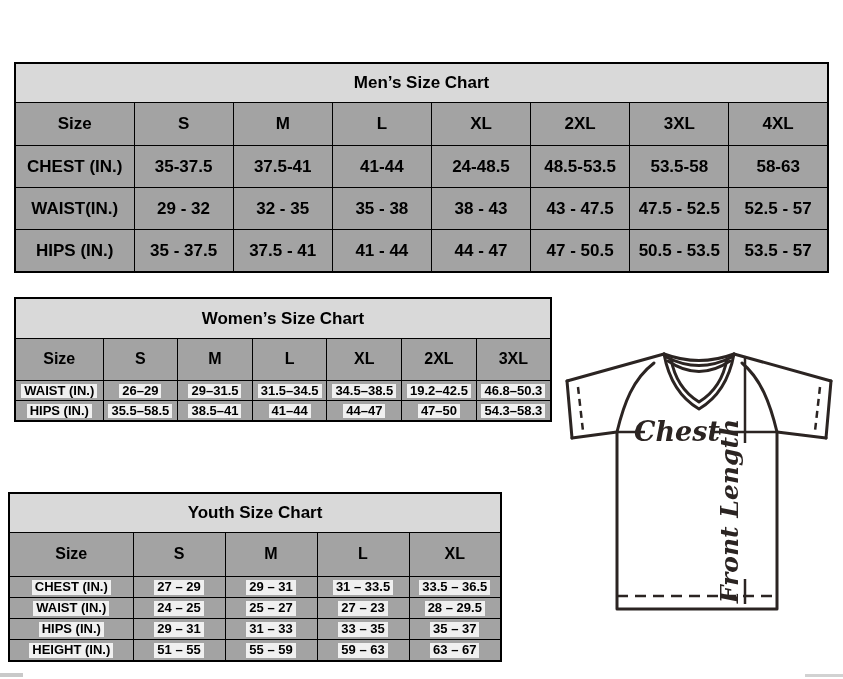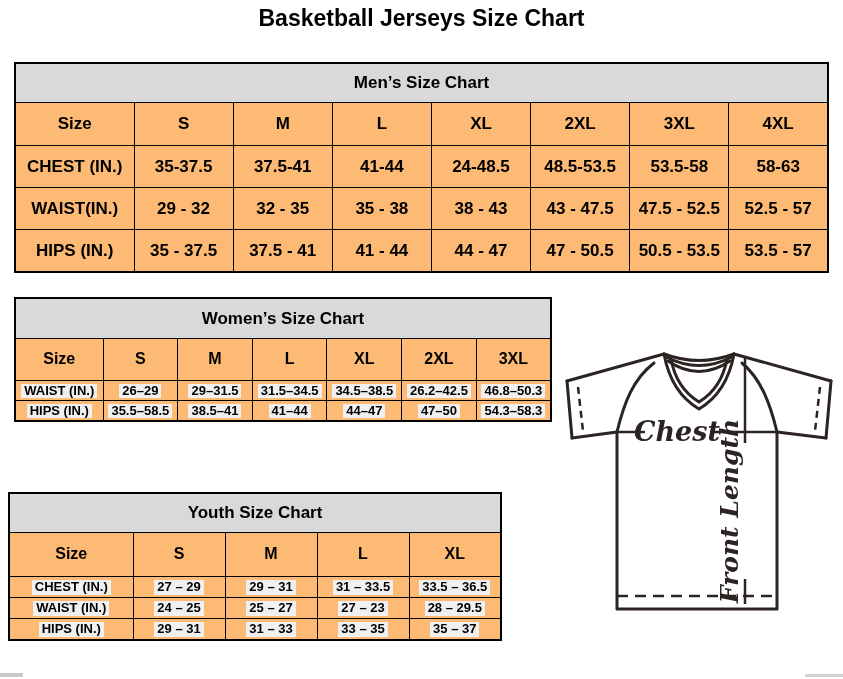--- a/index.html
+++ b/index.html
@@ -6,21 +6,21 @@
   .page{
     position:relative; width:843px; height:679px; background:#ffffff;
     font-family:"Liberation Sans",sans-serif; overflow:hidden;
   }
   .page-title{
     position:absolute; top:5px; left:0; width:100%;
     text-align:center; font-size:23px; font-weight:bold; color:#000;
   }
   table{
     position:absolute; border-collapse:collapse; table-layout:fixed;
-    background:#fdba74; font-weight:bold; color:#000;
+    background:#a3a3a3; font-weight:bold; color:#000;
     border:2.5px solid #000;
     padding-left:18px;
   }
   th,td{ border:1.5px solid #000; text-align:center; vertical-align:middle; padding:0; }
   .title-row th{ background:#d9d9d9; font-size:17px; }
   
   #mens{ left:14px; top:62px; width:815px; }
   #mens .title-row th{ height:38px; }
   #mens .size-row th{ height:42px; font-size:17px; }
   #mens .data-row td{ height:41px; font-size:17px; }
@@ -45,21 +45,20 @@
   
   .scroll-frag{ position:absolute; background:#c9c9c9; }
   .scroll-frag.left{ left:0; bottom:2px; width:23px; height:4px; }
   .scroll-frag.right{ right:0; bottom:2px; width:38px; height:3px; background:#d2d2d2; }
 </style>
 </head>
 <body>
 
 <div class="page">
 
-  <div class="page-title">Basketball Jerseys Size Chart</div>
 
   <table id="mens">
       <colgroup>
         <col class="col-label">
         <col>
         <col>
         <col>
         <col>
         <col>
         <col>
@@ -134,21 +133,21 @@
           <th><span class="cs">XL</span></th>
           <th><span class="cs">2XL</span></th>
           <th><span class="cs">3XL</span></th>
         </tr>
         <tr class="data-row">
           <td class="row-label"><span class="cs">WAIST (IN.)</span></td>
           <td><span class="cs">26–29</span></td>
           <td><span class="cs">29–31.5</span></td>
           <td><span class="cs">31.5–34.5</span></td>
           <td><span class="cs">34.5–38.5</span></td>
-          <td><span class="cs">26.2–42.5</span></td>
+          <td><span class="cs">19.2–42.5</span></td>
           <td><span class="cs">46.8–50.3</span></td>
         </tr>
         <tr class="data-row">
           <td class="row-label"><span class="cs">HIPS (IN.)</span></td>
           <td><span class="cs">35.5–58.5</span></td>
           <td><span class="cs">38.5–41</span></td>
           <td><span class="cs">41–44</span></td>
           <td><span class="cs">44–47</span></td>
           <td><span class="cs">47–50</span></td>
           <td><span class="cs">54.3–58.3</span></td>
@@ -188,20 +187,27 @@
           <td><span class="cs">25 – 27</span></td>
           <td><span class="cs">27 – 23</span></td>
           <td><span class="cs">28 – 29.5</span></td>
         </tr>
         <tr class="data-row">
           <td class="row-label"><span class="cs">HIPS (IN.)</span></td>
           <td><span class="cs">29 – 31</span></td>
           <td><span class="cs">31 – 33</span></td>
           <td><span class="cs">33 – 35</span></td>
           <td><span class="cs">35 – 37</span></td>
+        </tr>
+        <tr class="data-row">
+          <td class="row-label"><span class="cs">HEIGHT (IN.)</span></td>
+          <td><span class="cs">51 – 55</span></td>
+          <td><span class="cs">55 – 59</span></td>
+          <td><span class="cs">59 – 63</span></td>
+          <td><span class="cs">63 – 67</span></td>
         </tr>
       </tbody>
     </table>
 
   <div class="jersey-wrap">
     <svg viewBox="0 0 288 290" width="288" height="292">
       <g fill="none" stroke="#2b2422" stroke-width="3" stroke-linejoin="round" stroke-linecap="round">
 
         <path d="M109,13 L12,40"></path>
         <path d="M12,40 L17,97"></path>

